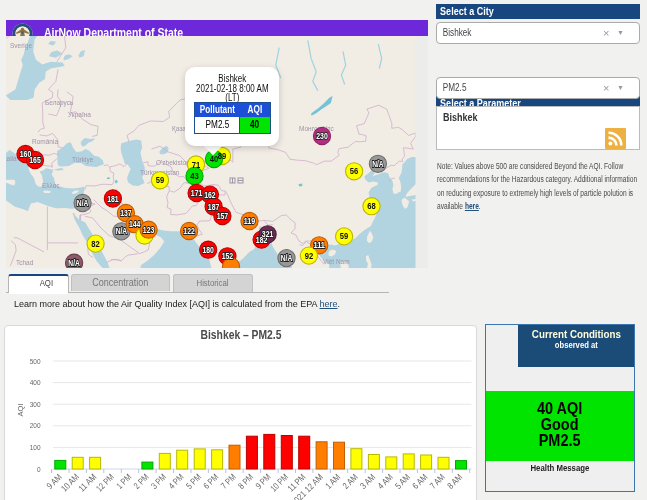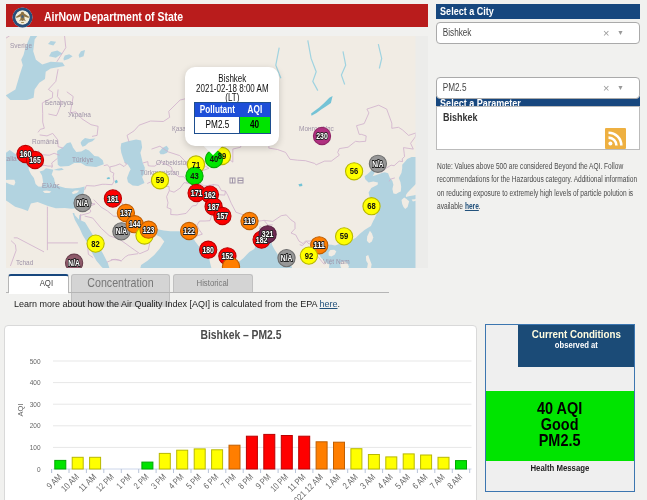--- a/index.html
+++ b/index.html
@@ -1,19 +1,19 @@
 <!DOCTYPE html>
 <html><head><meta charset="utf-8"><title>AirNow Department of State</title><style>
 * { margin:0; padding:0; box-sizing:border-box; }
 body { width:647px; height:500px; position:relative; background:#f1f1ef; font-family:"Liberation Sans", sans-serif; overflow:hidden; }
 .abs { position:absolute; }
 .cx { display:inline-block; transform:scaleX(0.776); transform-origin:0 0; white-space:nowrap; }
 </style></head>
 <body>
-<div class="abs" style="left:6px;top:4px;width:422px;height:23px;background:#b91c1c;">
+<div class="abs" style="left:6px;top:20px;width:422px;height:23px;background:#6d28d9;">
     <svg width="21" height="21" viewBox="0 0 21 21" style="position:absolute;left:6px;top:2.5px">
       <circle cx="10.5" cy="10.5" r="10" fill="#e9e7e1"></circle>
       <circle cx="10.5" cy="10.5" r="8.5" fill="none" stroke="#274e7a" stroke-width="3"></circle>
       <circle cx="10.5" cy="10.5" r="7" fill="#f2edda"></circle>
       <path d="M10.5 4.8 C9.4 4.8 8.8 5.7 8.9 6.6 L4.4 9.6 Q3.8 10 3.4 9.7 Q3.7 11 5.0 10.8 L8.7 9.4 L8.4 12.2 L7.0 14.2 L9.2 13.3 Q10.5 14.6 11.8 13.3 L14.0 14.2 L12.6 12.2 L12.3 9.4 L16.0 10.8 Q17.3 11 17.6 9.7 Q17.2 10 16.6 9.6 L12.1 6.6 C12.2 5.7 11.6 4.8 10.5 4.8 Z" fill="#8d7243"></path>
       <path d="M8.9 14.9 L12.1 14.9 L11.6 16.1 L9.4 16.1 Z" fill="#a08a52"></path>
       <rect x="9.5" y="8.2" width="2" height="2.6" rx="0.5" fill="#3e5f85"></rect>
     </svg>
   <div class="abs" style="left:38px;top:5px;color:#fff;font-size:13.5px;font-weight:bold;"><span class="cx">AirNow Department of State</span></div>
 </div>
@@ -199,21 +199,21 @@
         <div style="flex:1;text-align:center;padding:1.5px 0;"><span style="display:inline-block;transform:scaleX(0.82);">AQI</span></div>
       </div>
     <div style="display:flex;background:#fff;">
         <div style="width:45px;text-align:center;padding:2.5px 0;border-right:1.5px solid #1d4e8f;"><span style="display:inline-block;transform:scaleX(0.82);">PM2.5</span></div>
         <div style="flex:1;text-align:center;padding:2.5px 0;background:#00e400;font-weight:bold;"><span style="display:inline-block;transform:scaleX(0.82);">40</span></div>
       </div>
   </div>
 </div>
 
 <div class="abs" style="left:7.7px;top:274.3px;width:61px;height:19px;background:#fff;border:1px solid #b5b5b5;border-top:2.5px solid #17477e;border-bottom:none;border-radius:3px 3px 0 0;font-size:9.5px;color:#444;text-align:center;text-indent:9px;line-height:14px;z-index:2;"><span style="display:inline-block;transform:scaleX(0.82);">AQI</span></div>
-<div class="abs" style="left:71px;top:274.3px;width:99px;height:33px;background:#d4d4d4;border:1px solid #c0c0c0;border-bottom:none;border-radius:3px 3px 0 0;font-size:13px;color:#777;text-align:center;line-height:15px;"><span style="display:inline-block;transform:scaleX(0.82);">Concentration</span></div>
+<div class="abs" style="left:71px;top:274.3px;width:99px;height:17px;background:#d4d4d4;border:1px solid #c0c0c0;border-bottom:none;border-radius:3px 3px 0 0;font-size:11px;color:#777;text-align:center;line-height:15px;"><span style="display:inline-block;transform:scaleX(0.82);">Concentration</span></div>
 <div class="abs" style="left:172.5px;top:274.3px;width:80px;height:17.3px;background:#d4d4d4;border:1px solid #c0c0c0;border-bottom:none;border-radius:3px 3px 0 0;font-size:9.5px;color:#777;text-align:center;line-height:15px;"><span style="display:inline-block;transform:scaleX(0.82);">Historical</span></div>
 <div class="abs" style="left:6px;top:292.3px;width:383px;height:1px;background:#b5b5b5;"></div>
 <div class="abs" style="left:8.7px;top:292px;width:59px;height:2px;background:#fff;z-index:3;"></div>
 
 <div class="abs" style="left:14px;top:299px;font-size:9px;color:#222;">Learn more about how the Air Quality Index [AQI] is calculated from the EPA <a style="color:#23527c;text-decoration:underline;">here</a>.</div>
 
 <div class="abs" style="left:3.5px;top:324.5px;width:473px;height:200px;background:#fff;border:1px solid #d9d9d9;border-radius:4px;overflow:hidden;">
     <svg width="472" height="176" viewBox="0 0 472 176" style="position:absolute;left:0;top:0">
       <text x="236" y="13" text-anchor="middle" font-size="12" font-weight="bold" fill="#4a4a4a" font-family="Liberation Sans, sans-serif" textLength="81" lengthAdjust="spacingAndGlyphs">Bishkek – PM2.5</text>
       <line x1="48" y1="143.0" x2="466.5" y2="143.0" stroke="#ccd6eb" stroke-width="1"></line>

